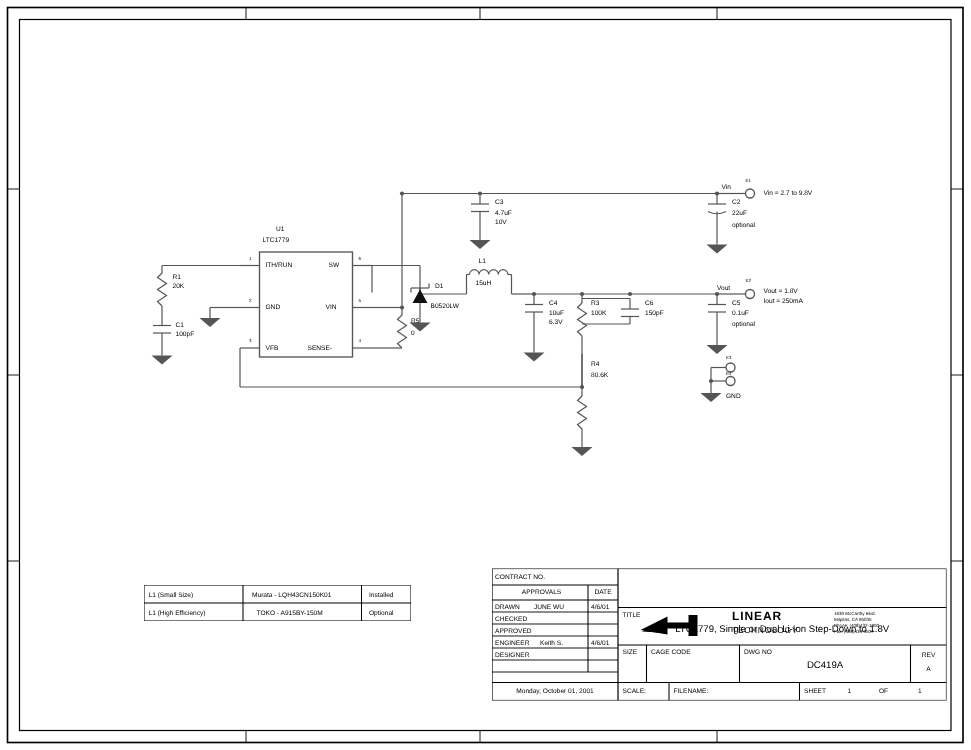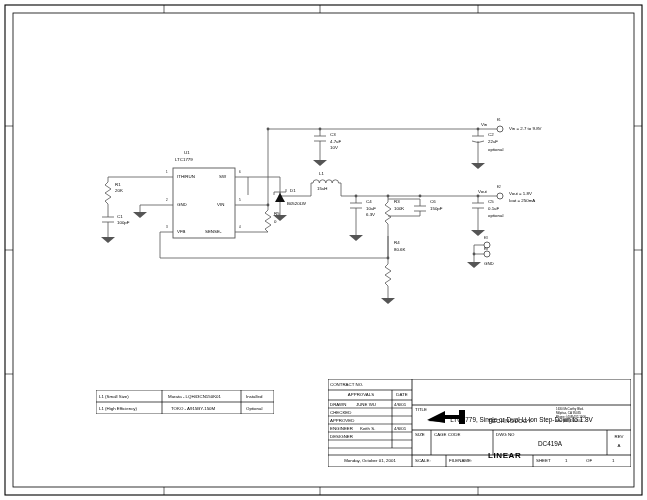--- a/index.html
+++ b/index.html
@@ -2,21 +2,21 @@
 <html><head>
 <meta charset="utf-8">
 <style>
   html,body{margin:0;padding:0;background:#ffffff;}
   body{width:647px;height:500px;overflow:hidden;
        font-family:"Liberation Sans",sans-serif;color:#000;}
   #sheet{position:relative;width:647px;height:500px;background:#fff;}
   .abs{position:absolute;}
   svg{display:block;}
   .lbl{position:absolute;font-size:4.4px;line-height:5.2px;color:#000;white-space:pre;}
-  .lbl.b{font-weight:bold;margin-top:45px;}
+  .lbl.b{font-weight:bold;}
   .lbl.t{font-size:5.6px;}
   .lbl.ttl{font-size:6.4px;}
   .lbl.big{font-size:8px;}
   .lbl.tiny{font-size:3px;line-height:3.6px;}
   .ctr{text-align:center;}
 </style>
 </head>
 <body>
 
 <div id="sheet">

